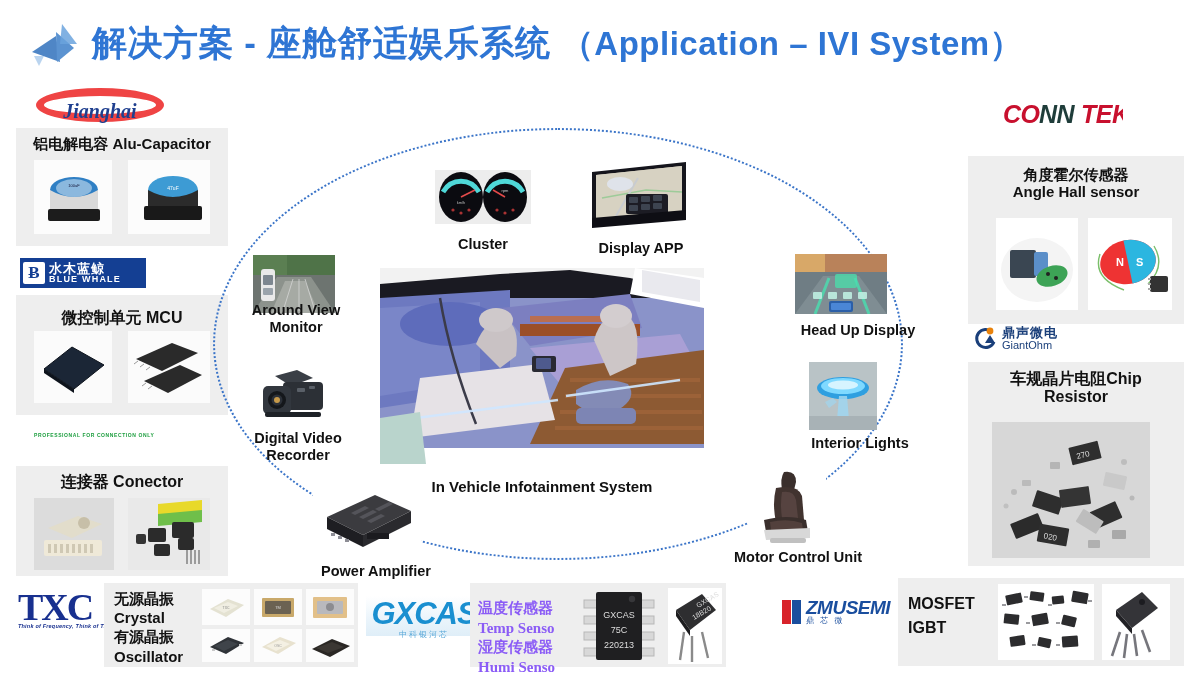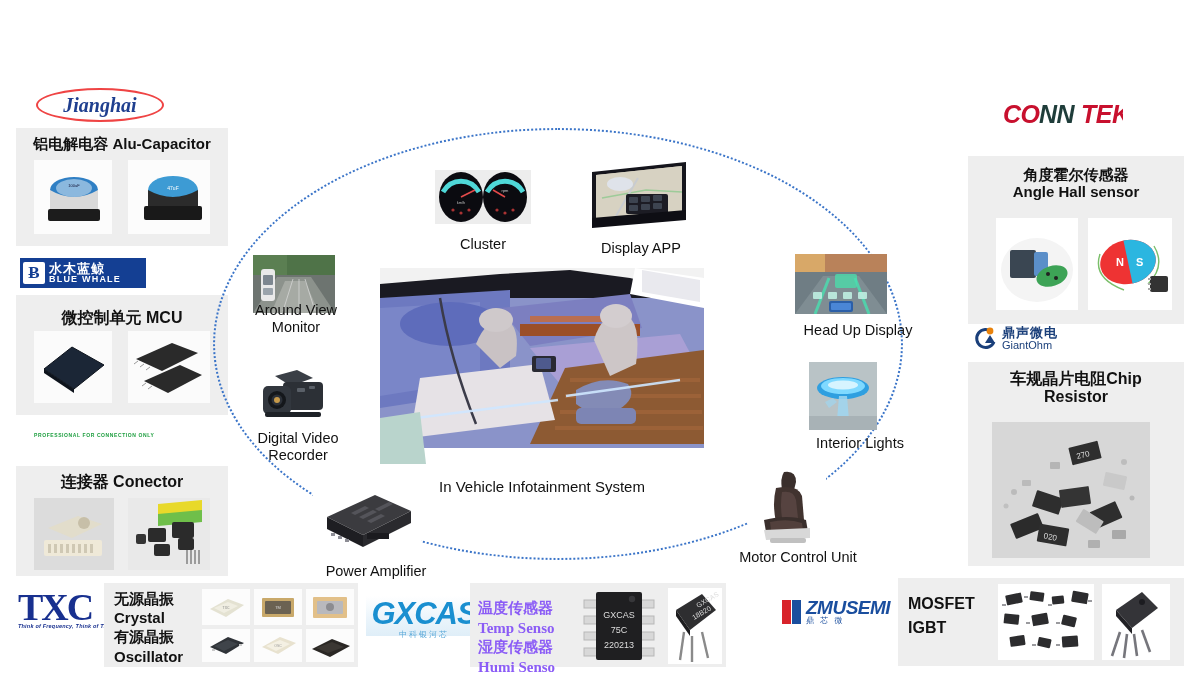--- a/index.html
+++ b/index.html
@@ -28,21 +28,21 @@
     text-align: center; font-weight: bold; color: #111;
     line-height: 1.15;
   }
   .thumb { background: #fbfbfb; position: absolute; overflow: hidden; }
 
   
   .logo-box { position: absolute; background: #fff; }
 
   .jianghai-logo {
     width: 128px; height: 34px;
-    border: 2px solid #ef4444; border-radius: 50%;
+    border: 8px solid #ef4444; border-radius: 50%;
     color: #1f3f8f; font-family: "Liberation Serif", serif;
     font-style: italic; font-weight: bold; font-size: 20px;
     text-align: center; line-height: 31px;
   }
   .bluewhale-logo {
     width: 126px; height: 30px; background: #143f93;
     display: flex; align-items: center; padding-left: 3px;
   }
   .bw-icon {
     width: 22px; height: 22px; background: #fff; color:#143f93;
@@ -84,33 +84,47 @@
   .go-txt { line-height:1.05; }
   .go-cn { font-size:13px; font-weight:bold; color:#1a3f7a; letter-spacing:1px;}
   .go-en { font-size:11px; font-weight:normal; color:#1a3f7a; }
 
   
   .ellipse {
     position: absolute; left: 213px; top: 128px; width: 690px; height: 432px;
     border: 2px dotted #3a74c8; border-radius: 50%;
   }
   .node-label {
-    position: absolute; text-align: center; font-weight: normal;
+    position: absolute; text-align: center; font-weight: bold;
     color: #111; line-height: 1.15; white-space: pre-line;
   }
   .node-img { position: absolute; overflow: hidden; background:#fff; }
 
   
   .ph { width:100%; height:100%; }
 </style>
 </head>
 <body>
 
 <div class="page">
 
+  <div class="header">
+    <div class="logo-mark">
+      <svg width="58" height="46" viewBox="0 0 58 46">
+        <polygon points="2,30 26,14 30,40" fill="#4f86c6"></polygon>
+        <polygon points="26,10 44,26 27,40" fill="#5b93d1"></polygon>
+        <polygon points="32,2 47,22 30,22" fill="#6ba3dd" opacity="0.85"></polygon>
+        <polygon points="4,34 14,34 9,44" fill="#9cc2e8" opacity="0.7"></polygon>
+      </svg>
+    </div>
+    <div class="title">
+      <span>解决方案 - 座舱舒适娱乐系统</span>
+      <span class="en">（Application – IVI System）</span>
+    </div>
+  </div>
 
   <div class="logo-box" style="left:36px;top:88px;">
     <div class="jianghai-logo">Jianghai</div>
   </div>
   <div class="panel" style="left:16px;top:128px;width:212px;height:118px;">
     <div class="panel-title" style="font-size:15px;padding-top:7px;">铝电解电容 Alu-Capacitor</div>
     <div class="thumb" style="left:18px;top:32px;width:78px;height:74px;">
       <svg class="ph" viewBox="0 0 78 74">
         <rect width="78" height="74" fill="#fcfcfc"></rect>
         <ellipse cx="40" cy="30" rx="24" ry="13" fill="#2f7fc4"></ellipse>

